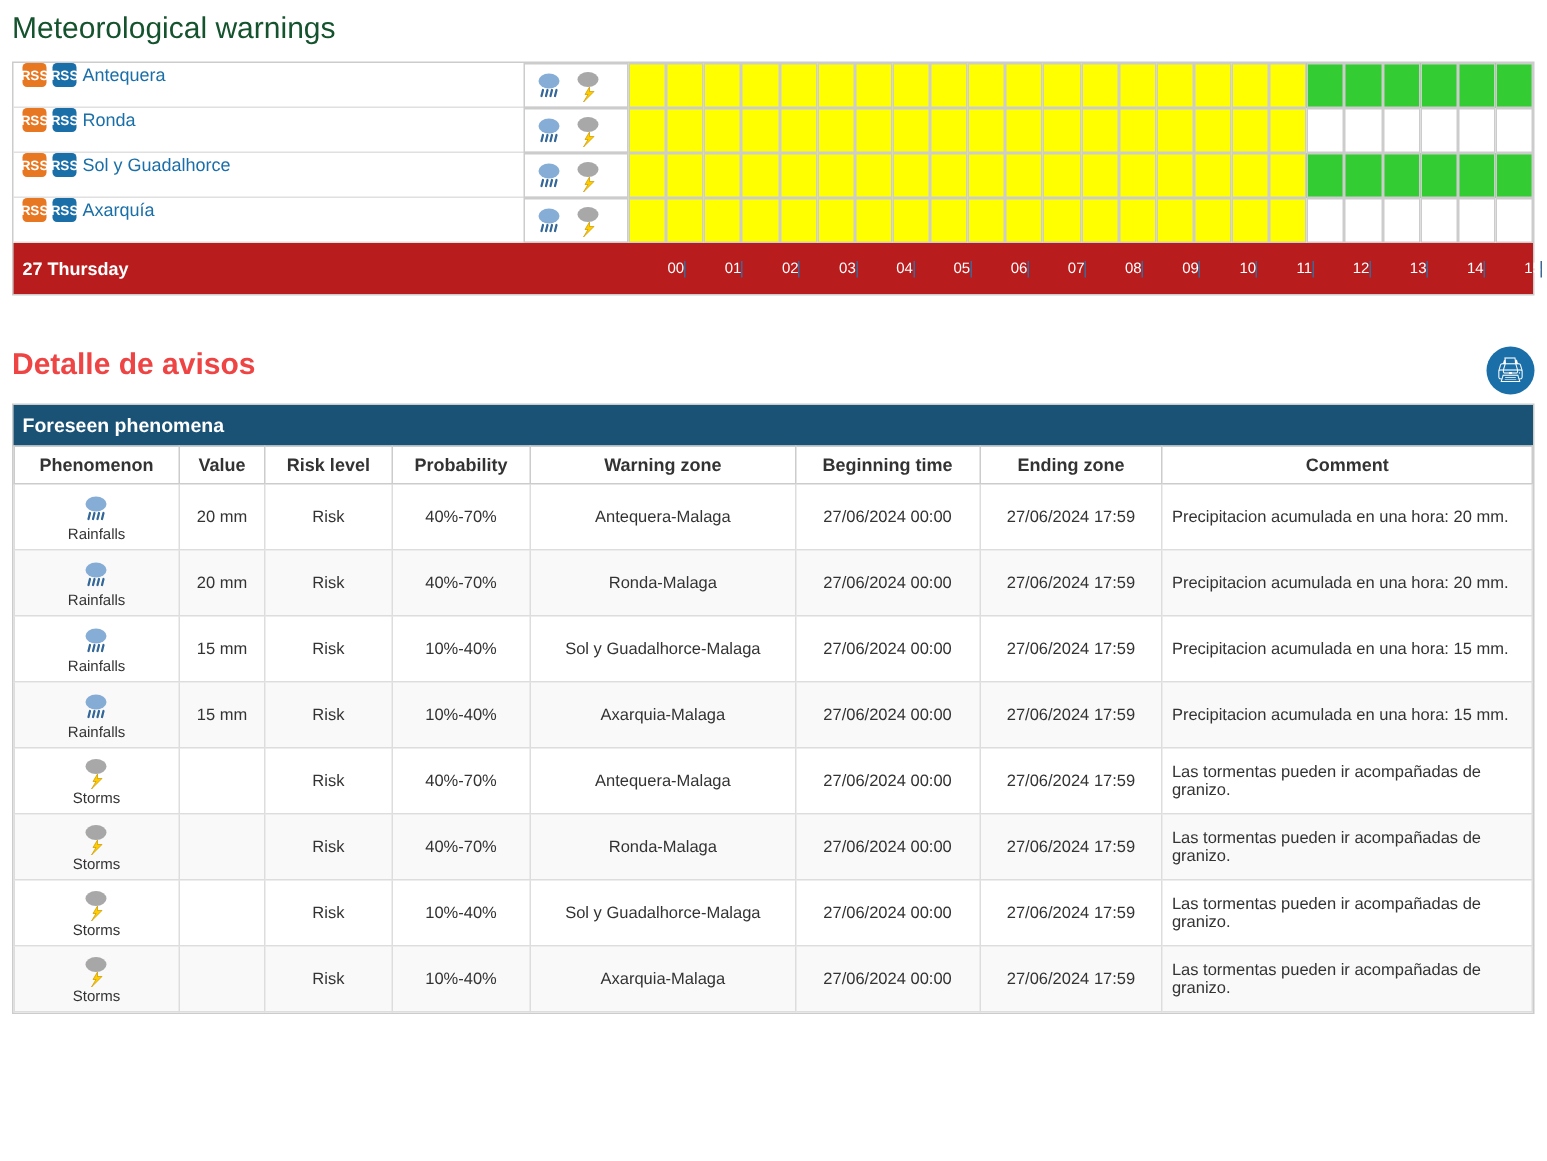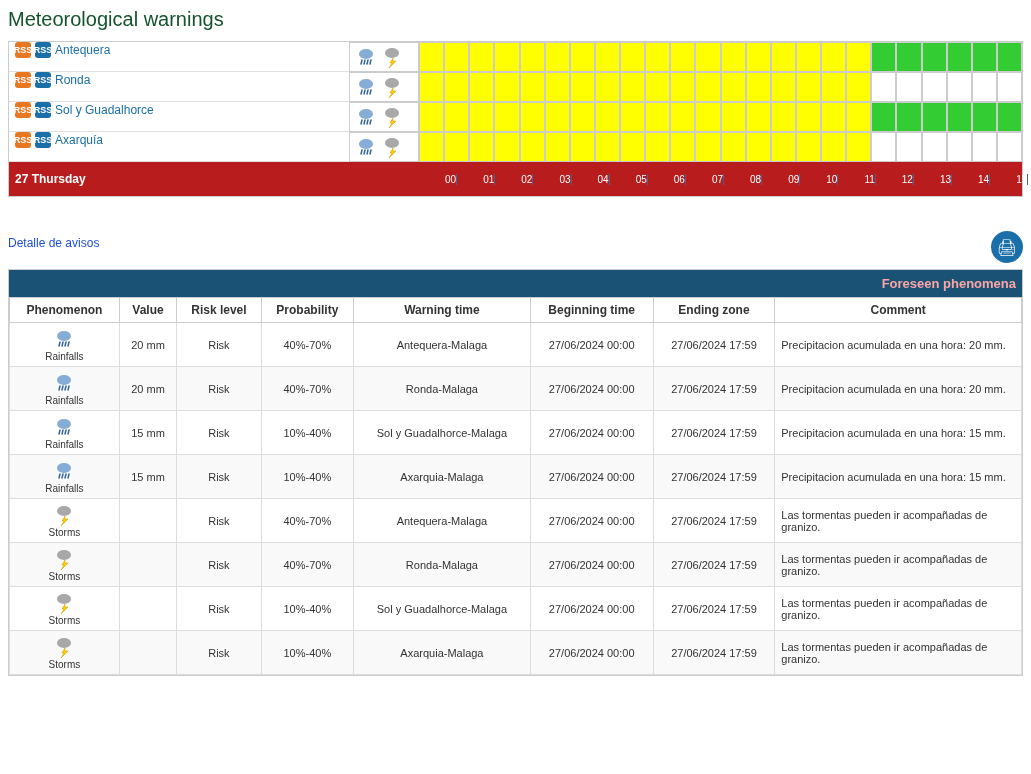--- a/index.html
+++ b/index.html
@@ -1,19 +1,19 @@
 <!DOCTYPE html>
 <html><head>
   <meta charset="utf-8">
   <style>
     * { box-sizing: border-box; margin: 0; padding: 0; }
     body { font-family: Arial, sans-serif; font-size: 12px; background: #fff; color: #333; padding: 8px; }
 
     h1 { color: #14532d; font-size: 20px; font-weight: normal; margin-bottom: 10px; }
-    h2 { color: #1d4ed8; font-size: 12px; font-weight: normal; margin-bottom: 8px; }
+    h2 { color: #ef4444; font-size: 20px; font-weight: bold; margin-bottom: 8px; }
 
     
     .top-section { border: 1px solid #ccc; width: 100%; margin-bottom: 20px; }
     .location-row { display: flex; align-items: flex-start; border-bottom: 1px solid #e0e0e0; height: 30px; }
     .location-label { width: 340px; min-width: 340px; display: flex; align-items: center; gap: 4px; padding-left: 6px; }
     .location-label a { color: #1a6fa8; text-decoration: none; font-size: 12px; }
     .icons-cell { width: 70px; min-width: 70px; display: flex; align-items: center; gap: 2px; padding: 2px 4px; border: 1px solid #ccc; }
     .hour-grid { display: flex; flex: 1; height: 30px; }
     .hour-cell { flex: 1; border-right: 1px solid #ccc; border-bottom: 1px solid #ccc; }
     .hour-cell.yellow { background: #ffff00; }
@@ -22,21 +22,21 @@
     .hour-cell.bordered { border: 1px solid #ccc; }
 
     .day-bar { background: #b91c1c; color: #fff; display: flex; height: 34px; align-items: center; }
     .day-label { width: 410px; min-width: 410px; padding-left: 6px; font-size: 12px; font-weight: bold; }
     .hour-labels { display: flex; flex: 1; }
     .hour-label { flex: 1; text-align: center; font-size: 10px; color: #fff; border-right: 1px solid #3a6898; margin-left: 26px; }
     .print-btn { width: 32px; height: 32px; border-radius: 50%; background: #1a6fa8; border: none; cursor: pointer; display: flex; align-items: center; justify-content: center; color: #fff; font-size: 16px; }
 
     
     .detail-section { border: 1px solid #ccc; width: 100%; }
-    .detail-header { background: #1a5276; color: #fca5a5; text-align: right; padding: 6px; font-size: 13px; font-weight: bold; }
+    .detail-header { background: #1a5276; color: #ffffff; text-align: left; padding: 6px; font-size: 13px; font-weight: bold; }
     table { width: 100%; border-collapse: collapse; }
     thead th { background: #fff; border: 1px solid #ccc; padding: 5px 6px; font-size: 12px; font-weight: bold; text-align: center; margin-top: 27px; }
     tbody td { border: 1px solid #ddd; padding: 4px 6px; text-align: center; vertical-align: middle; font-size: 11px; }
     tbody tr:nth-child(even) { background: #f9f9f9; }
     .phenomenon-cell { display: flex; flex-direction: column; align-items: center; font-size: 10px; }
     .comment-cell { text-align: left; font-size: 11px; max-width: 200px; }
 
     
     .rain-svg { width: 24px; height: 24px; }
     .storm-svg { width: 24px; height: 24px; }
@@ -277,21 +277,21 @@
 
 <div class="detail-section">
   <div class="detail-header">Foreseen phenomena</div>
   <table>
     <thead id="table-head">
         <tr>
           <th>Phenomenon</th>
           <th>Value</th>
           <th>Risk level</th>
           <th>Probability</th>
-          <th>Warning time</th>
+          <th>Warning zone</th>
           <th>Beginning time</th>
           <th>Ending zone</th>
           <th>Comment</th>
         </tr>
       </thead>
     <tbody id="table-body">
         <tr>
           <td>
             <div class="phenomenon-cell">
               <svg class="rain-svg" viewBox="0 0 24 24" xmlns="http://www.w3.org/2000/svg">

